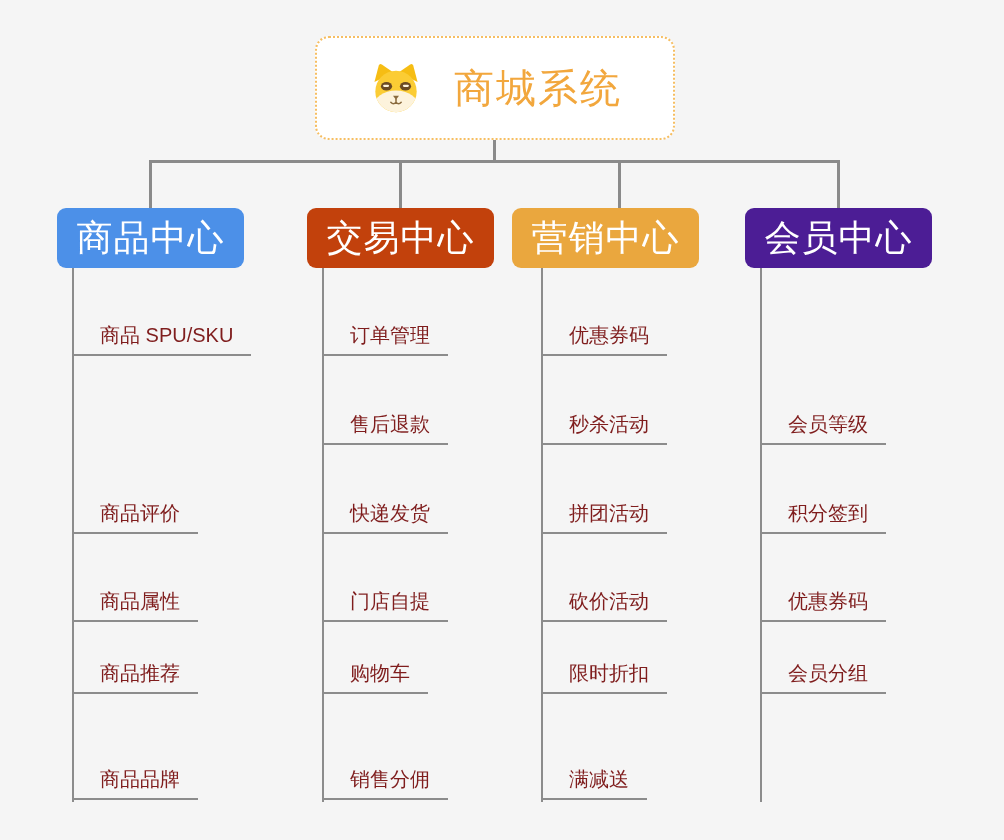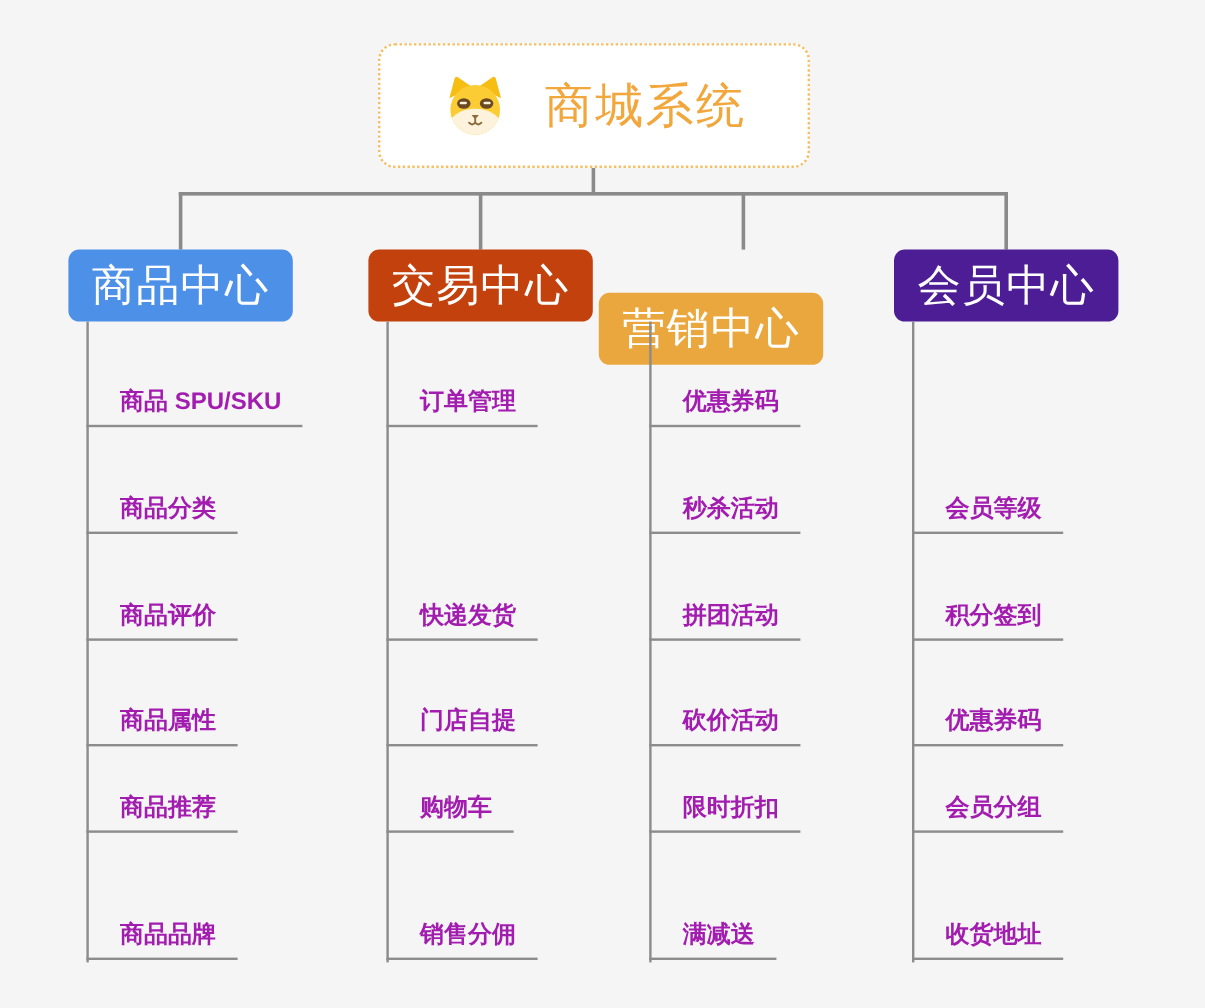--- a/index.html
+++ b/index.html
@@ -27,34 +27,33 @@
   #root-title{font-size:40px;font-weight:500;color:#f2a73d;letter-spacing:2px;}
   #root-icon{width:56px;height:50px;flex:0 0 auto;}
 
   
   .branch-box{
     top:208px;width:187px;height:60px;border-radius:9px;
     display:flex;align-items:center;justify-content:center;
     color:#ffffff;font-size:36px;letter-spacing:1px;
   }
   #branch-box-0{left:57px;} #branch-box-1{left:307px;}
-  #branch-box-2{left:499px;margin-top:36px;} #branch-box-3{left:745px;}
+  #branch-box-2{left:512px;} #branch-box-3{left:745px;}
 
   
   .leaf-col{top:268px;width:235px;height:536px;position:absolute;}
   #leaf-col-0{left:72px;} #leaf-col-1{left:322px;}
   #leaf-col-2{left:541px;} #leaf-col-3{left:760px;}
   .trunk{position:absolute;left:0;top:0;width:2px;height:534px;background:#8c8c8c;}
   .leaf{
     position:absolute;left:0;display:inline-block;
-    font-size:20px;line-height:26px;color:#a21caf;
+    font-size:20px;line-height:26px;color:#7f1d1d;
     padding:0 18px 6px 28px;
     border-bottom:2px solid #8c8c8c;
     white-space:nowrap;
-    font-weight:bold;
   }
   .row-1{top:54px;} .row-2{top:143px;} .row-3{top:232px;}
   .row-4{top:320px;} .row-5{top:392px;} .row-6{top:498px;}
 </style>
 </head>
 <body>
 
 <div class="line" id="root-drop"></div>
 <div class="line" id="h-line"></div>
 <div class="line drop" id="drop-1"></div>
@@ -92,43 +91,42 @@
 <div class="abs branch-box" id="branch-box-2" style="background: rgb(234, 167, 62);">
   <span>营销中心</span>
 </div>
 <div class="abs branch-box" id="branch-box-3" style="background: #4c1d95;">
   <span>会员中心</span>
 </div>
 
 <div class="leaf-col" id="leaf-col-0">
   <div class="trunk"></div>
   <span class="leaf row-1">商品 SPU/SKU</span>
-  <span class="leaf row-2">商品分类</span>
   <span class="leaf row-3">商品评价</span>
   <span class="leaf row-4">商品属性</span>
   <span class="leaf row-5">商品推荐</span>
   <span class="leaf row-6">商品品牌</span>
 </div>
 <div class="leaf-col" id="leaf-col-1">
   <div class="trunk"></div>
   <span class="leaf row-1">订单管理</span>
+  <span class="leaf row-2">售后退款</span>
   <span class="leaf row-3">快递发货</span>
   <span class="leaf row-4">门店自提</span>
   <span class="leaf row-5">购物车</span>
   <span class="leaf row-6">销售分佣</span>
 </div>
 <div class="leaf-col" id="leaf-col-2">
   <div class="trunk"></div>
   <span class="leaf row-1">优惠券码</span>
   <span class="leaf row-2">秒杀活动</span>
   <span class="leaf row-3">拼团活动</span>
   <span class="leaf row-4">砍价活动</span>
   <span class="leaf row-5">限时折扣</span>
   <span class="leaf row-6">满减送</span>
 </div>
 <div class="leaf-col" id="leaf-col-3">
   <div class="trunk"></div>
   <span class="leaf row-2">会员等级</span>
   <span class="leaf row-3">积分签到</span>
   <span class="leaf row-4">优惠券码</span>
   <span class="leaf row-5">会员分组</span>
-  <span class="leaf row-6">收货地址</span>
 </div>
 
 </body></html>

